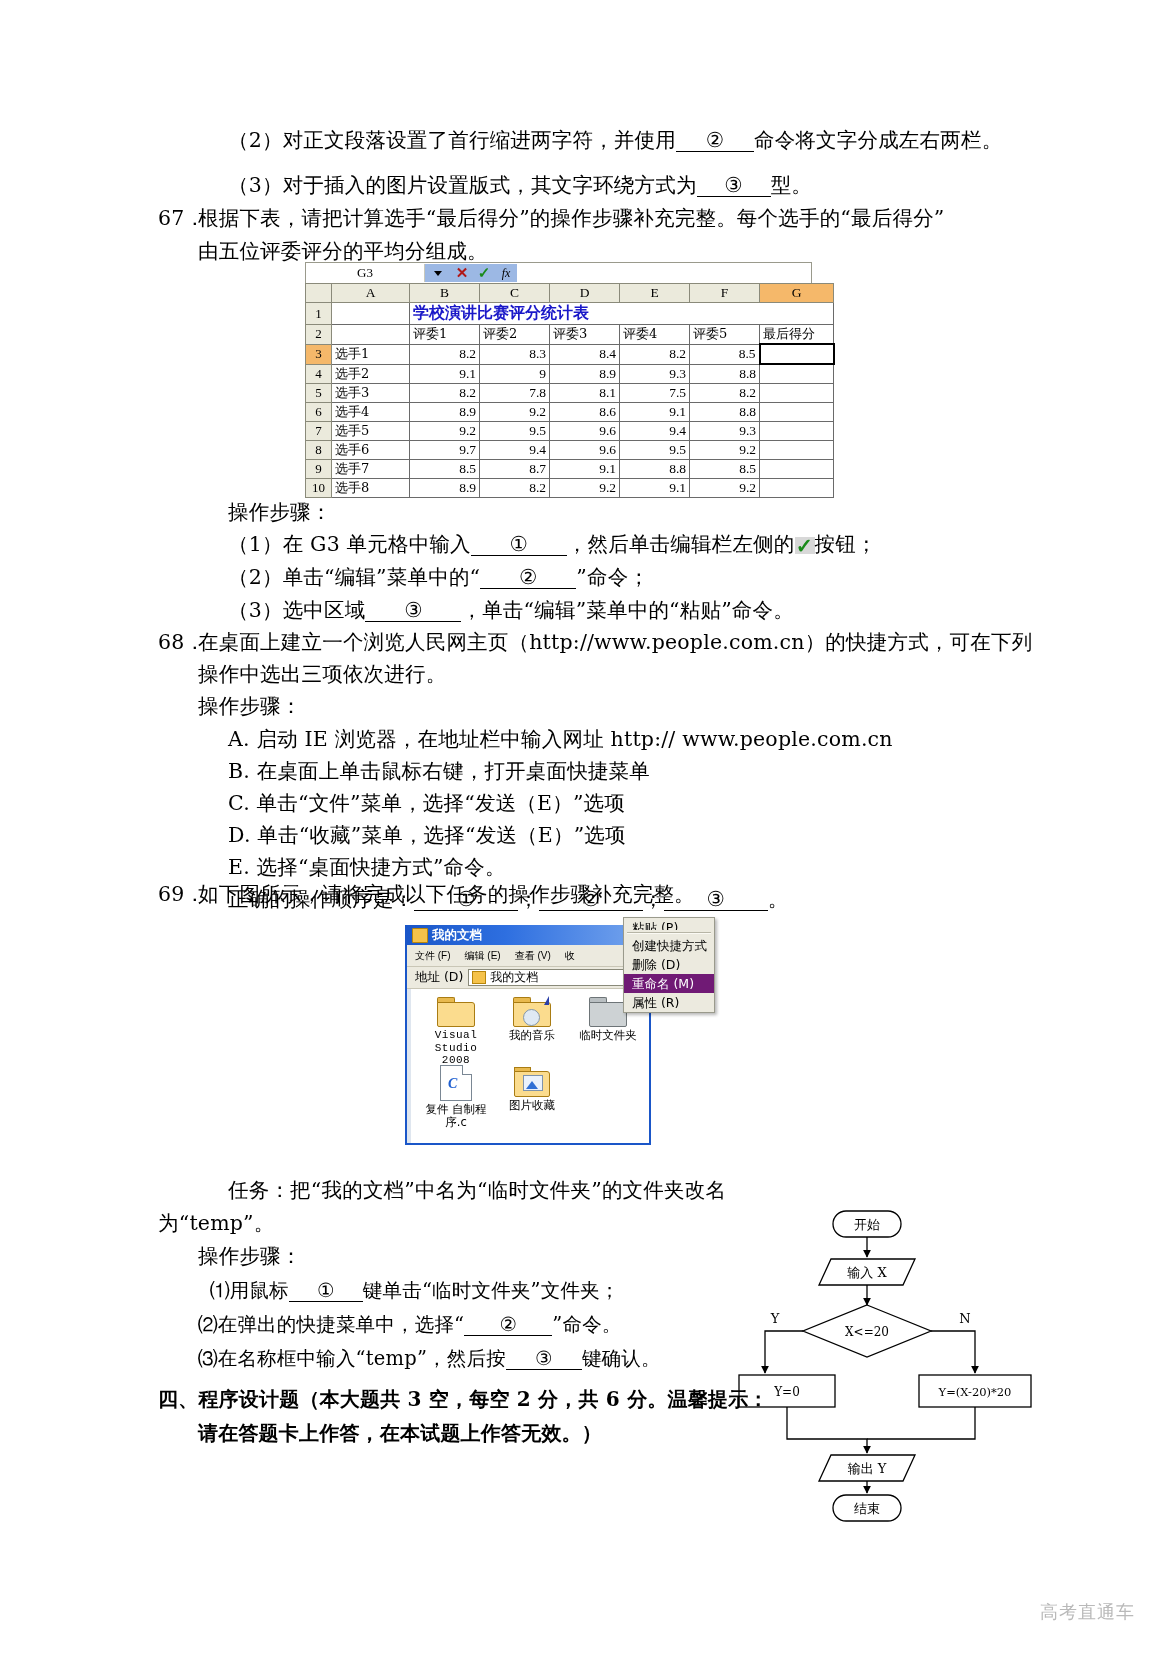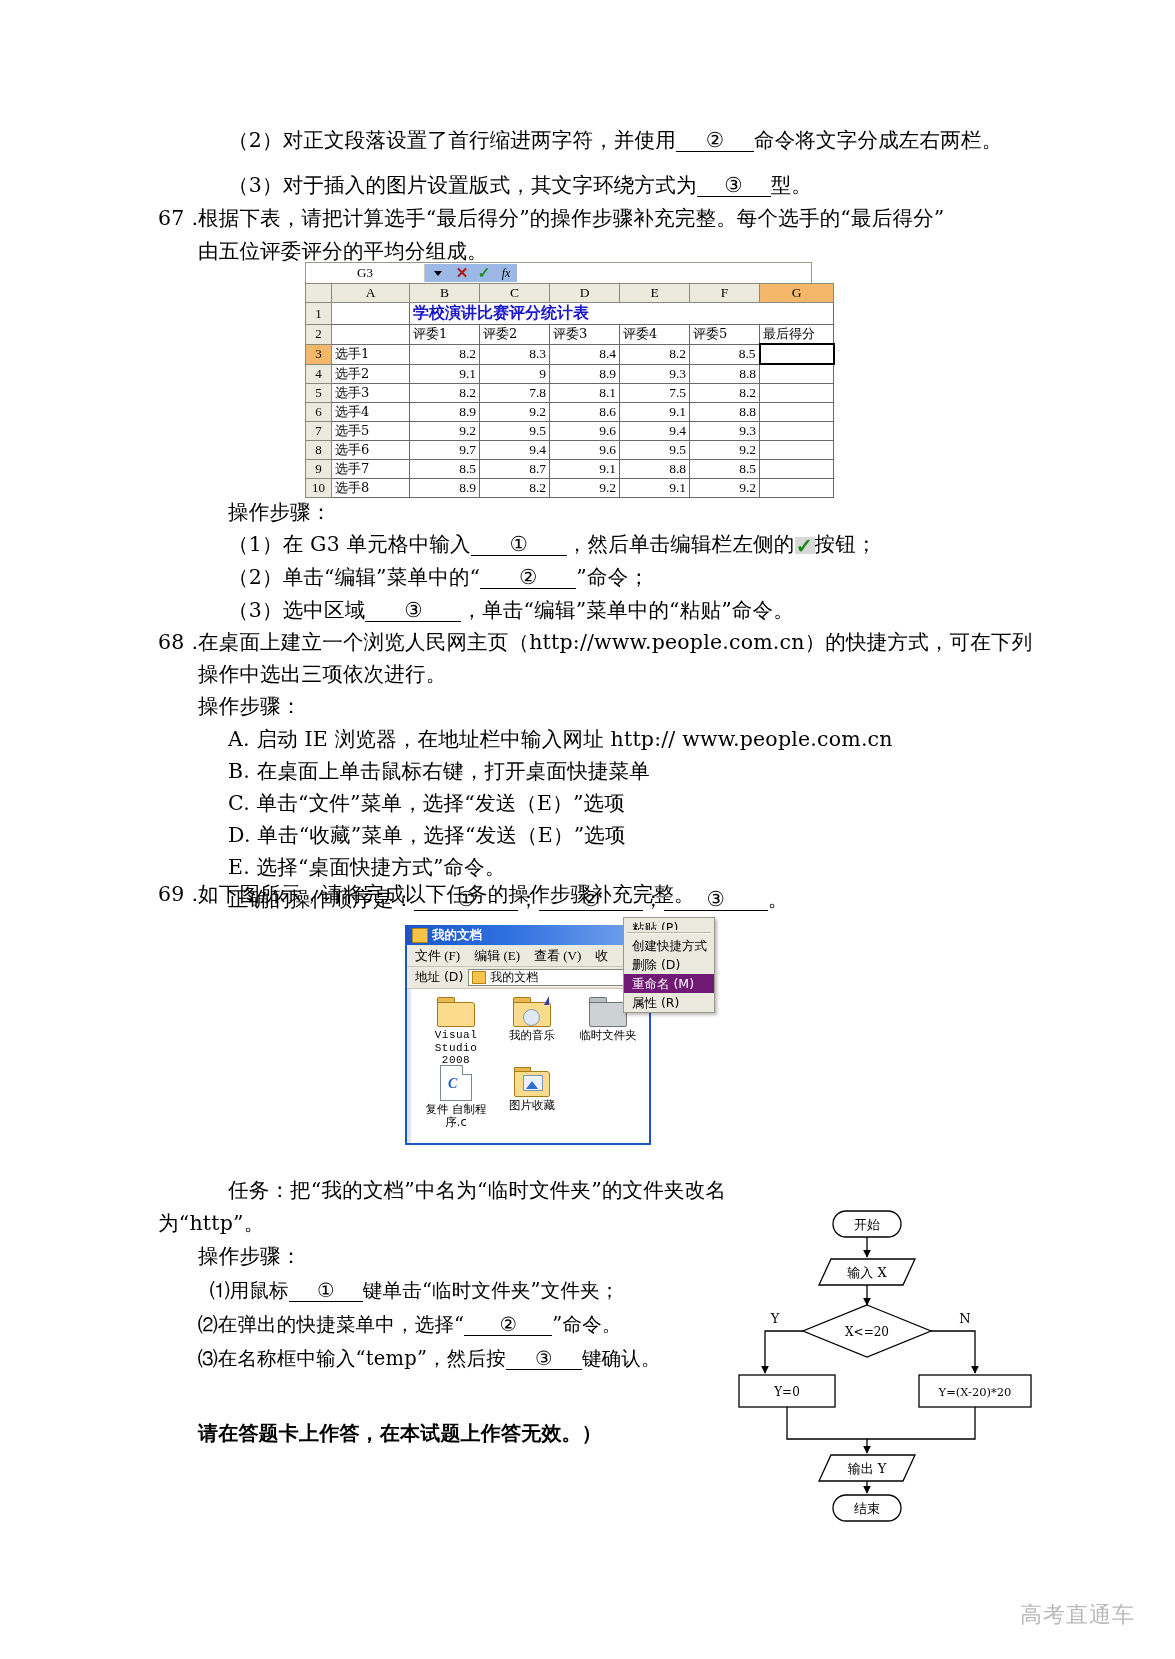--- a/index.html
+++ b/index.html
@@ -35,21 +35,21 @@
   .xl-name{text-align:left;font-family:"DejaVu Serif",serif;font-size:13px;}
   .xl-selcell{border:2px solid #000 !important;}
 
   
   #explorer{position:absolute;left:405px;top:925px;width:310px;height:220px;}
   .ex-win{position:absolute;left:0;top:0;width:246px;height:220px;background:#fff;border:2px solid #1a56c8;border-top:none;box-sizing:border-box;}
   .ex-title{position:absolute;left:0;top:0;width:246px;height:20px;background:linear-gradient(to right,#1a56c8 0%,#2e6fe0 40%,#7aa8ee 100%);display:flex;align-items:center;box-sizing:border-box;}
   .ex-title .ic{width:14px;height:13px;margin:0 4px 0 5px;background:#f5c24a;border:1px solid #b8860b;border-radius:1px;}
   .ex-title span{color:#fff;font-size:12.5px;font-weight:bold;font-family:"DejaVu Sans",sans-serif;}
   .ex-menu{position:absolute;left:0;top:20px;width:242px;height:22px;background:#eceadf;display:flex;align-items:center;gap:14px;padding-left:8px;box-sizing:border-box;border-bottom:1px solid #c9c6b6;}
-  .ex-menu span{font-size:13px;font-family:Liberation Serif, serif;text-align:center;}
+  .ex-menu span{font-size:10px;font-family:Liberation Sans, sans-serif;text-align:center;}
   .ex-addr{position:absolute;left:0;top:42px;width:242px;height:22px;background:#eceadf;display:flex;align-items:center;padding-left:8px;box-sizing:border-box;border-bottom:1px solid #c9c6b6;}
   .ex-addr .lbl{font-size:12.5px;font-family:"DejaVu Sans",sans-serif;margin-right:5px;}
   .ex-addr .box{flex:1;height:17px;background:#fff;border:1px solid #8a8a7a;display:flex;align-items:center;padding-left:3px;box-sizing:border-box;margin-right:2px;}
   .ex-addr .box .ic{width:12px;height:11px;background:#f5c24a;border:1px solid #b8860b;margin-right:4px;}
   .ex-addr .box span{font-size:12px;font-family:"DejaVu Sans",sans-serif;}
   .ex-body{position:absolute;left:0;top:64px;width:242px;height:154px;background:#fff;border-left:4px solid #dfe6ef;box-sizing:border-box;}
   .ex-item{position:absolute;width:78px;text-align:center;}
   .ex-item .lab{font-size:11.5px;font-family:"DejaVu Sans",sans-serif;line-height:1.15;margin-top:2px;}
   .ex-item .lab.mono{font-family:"Liberation Mono","DejaVu Sans Mono",monospace;font-size:11px;letter-spacing:.5px;}
   .folder{width:38px;height:30px;margin:0 auto;position:relative;}
@@ -72,21 +72,21 @@
   .ex-ctx .it{height:19px;line-height:19px;padding-left:8px;font-size:12.5px;font-family:"DejaVu Sans",sans-serif;white-space:nowrap;}
   .ex-ctx .it.hl{background:#701a75;color:#fff;}
   .ex-ctx .sep{height:0;border-top:1px solid #b7b5a6;border-bottom:1px solid #fbfaf4;margin:2px 3px;}
   .ex-ctx .clip{height:12px;overflow:hidden;}
 
   
   #flow{position:absolute;left:735px;top:1205px;width:300px;height:320px;}
 
   
   .pagenum{position:absolute;left:0;right:0;top:1488px;text-align:center;font-size:18px;font-family:"Liberation Serif",serif;}
-  .wm{position:absolute;right:40px;top:1600px;font-size:22px;color:#b9b9b9;font-family:"DejaVu Sans",sans-serif;letter-spacing:1px;}
+  .wm{position:absolute;right:40px;top:1600px;font-size:18px;color:#b9b9b9;font-family:"DejaVu Sans",sans-serif;letter-spacing:1px;}
 </style>
 </head>
 <body>
 
 <div class="page">
 
   <div class="ln cn" style="left:228px;top:130px;">
     <span>（2）对正文段落设置了首行缩进两字符，并使用</span><span class="blank" style="width:78px;">②</span><span>命令将文字分成左右两栏。</span>
   </div>
   <div class="ln cn" style="left:228px;top:175px;">
@@ -319,32 +319,33 @@
       <div class="it clip">粘贴 (P)</div>
       <div class="sep"></div>
       <div class="it">创建快捷方式</div>
       <div class="it">删除 (D)</div>
       <div class="it hl">重命名 (M)</div>
       <div class="it">属性 (R)</div>
     </div>
   </div>
 
   <div class="ln cn" style="left:228px;top:1180px;">任务：把“我的文档”中名为“临时文件夹”的文件夹改名</div>
-  <div class="ln cn" style="left:158px;top:1213px;">为“http”。</div>
+  <div class="ln cn" style="left:158px;top:1213px;">为“temp”。</div>
   <div class="ln cn" style="left:198px;top:1246px;">操作步骤：</div>
   <div class="ln cn" style="left:198px;top:1281px;font-size:19.5px;margin-left:12px;">
     <span>⑴用鼠标</span><span class="blank" style="width:74px;">①</span><span>键单击“临时文件夹”文件夹；</span>
   </div>
   <div class="ln cn" style="left:198px;top:1315px;font-size:19.5px;">
     <span>⑵在弹出的快捷菜单中，选择“</span><span class="blank" style="width:88px;">②</span><span>”命令。</span>
   </div>
   <div class="ln cn" style="left:198px;top:1349px;font-size:19.5px;">
     <span>⑶在名称框中输入“temp”，然后按</span><span class="blank" style="width:76px;">③</span><span>键确认。</span>
   </div>
 
+  <div class="ln cn" style="left:158px;top:1389px;font-weight:bold;font-size:20px;">四、程序设计题（本大题共 3 空，每空 2 分，共 6 分。温馨提示：</div>
   <div class="ln cn" style="left:198px;top:1423px;font-weight:bold;font-size:20px;">请在答题卡上作答，在本试题上作答无效。）</div>
 
   <div id="flow">
     <svg width="300" height="320" viewBox="0 0 300 320">
       <defs>
         <marker id="ah" viewBox="0 0 10 10" refX="9" refY="5" markerWidth="6" markerHeight="6" orient="auto-start-reverse">
           <path d="M 0 0 L 10 5 L 0 10 z" fill="#000"></path>
         </marker>
       </defs>
       <g fill="none" stroke="#000" stroke-width="1.3">

